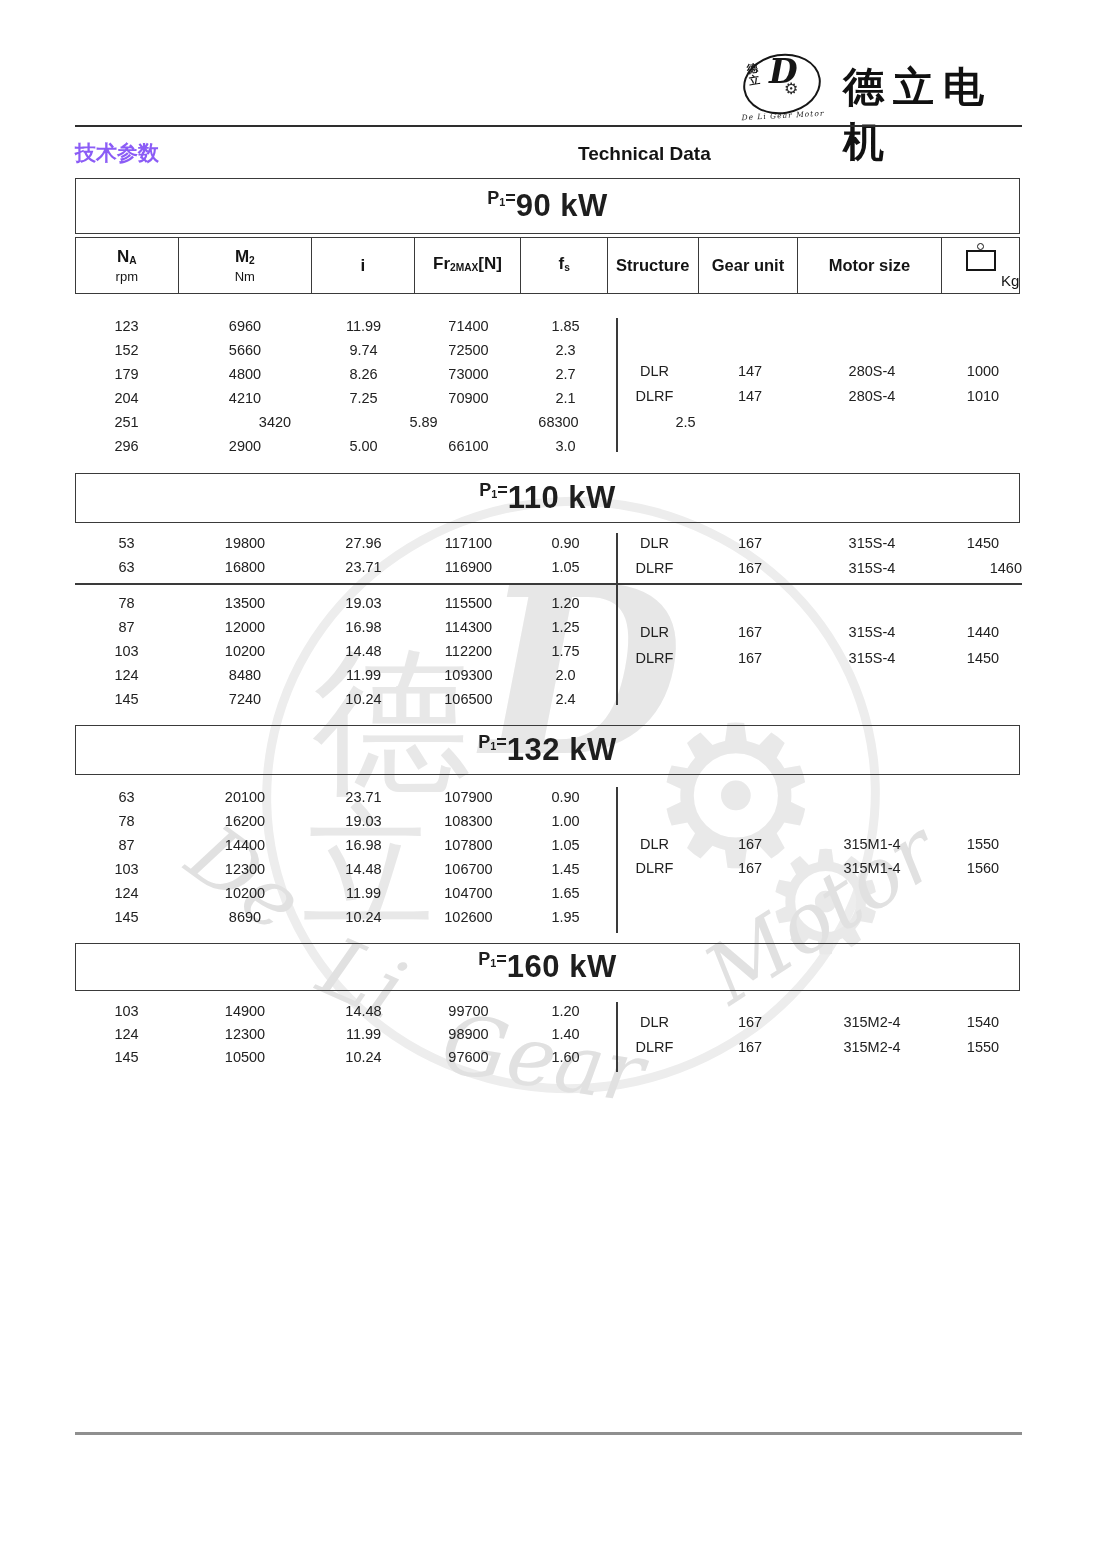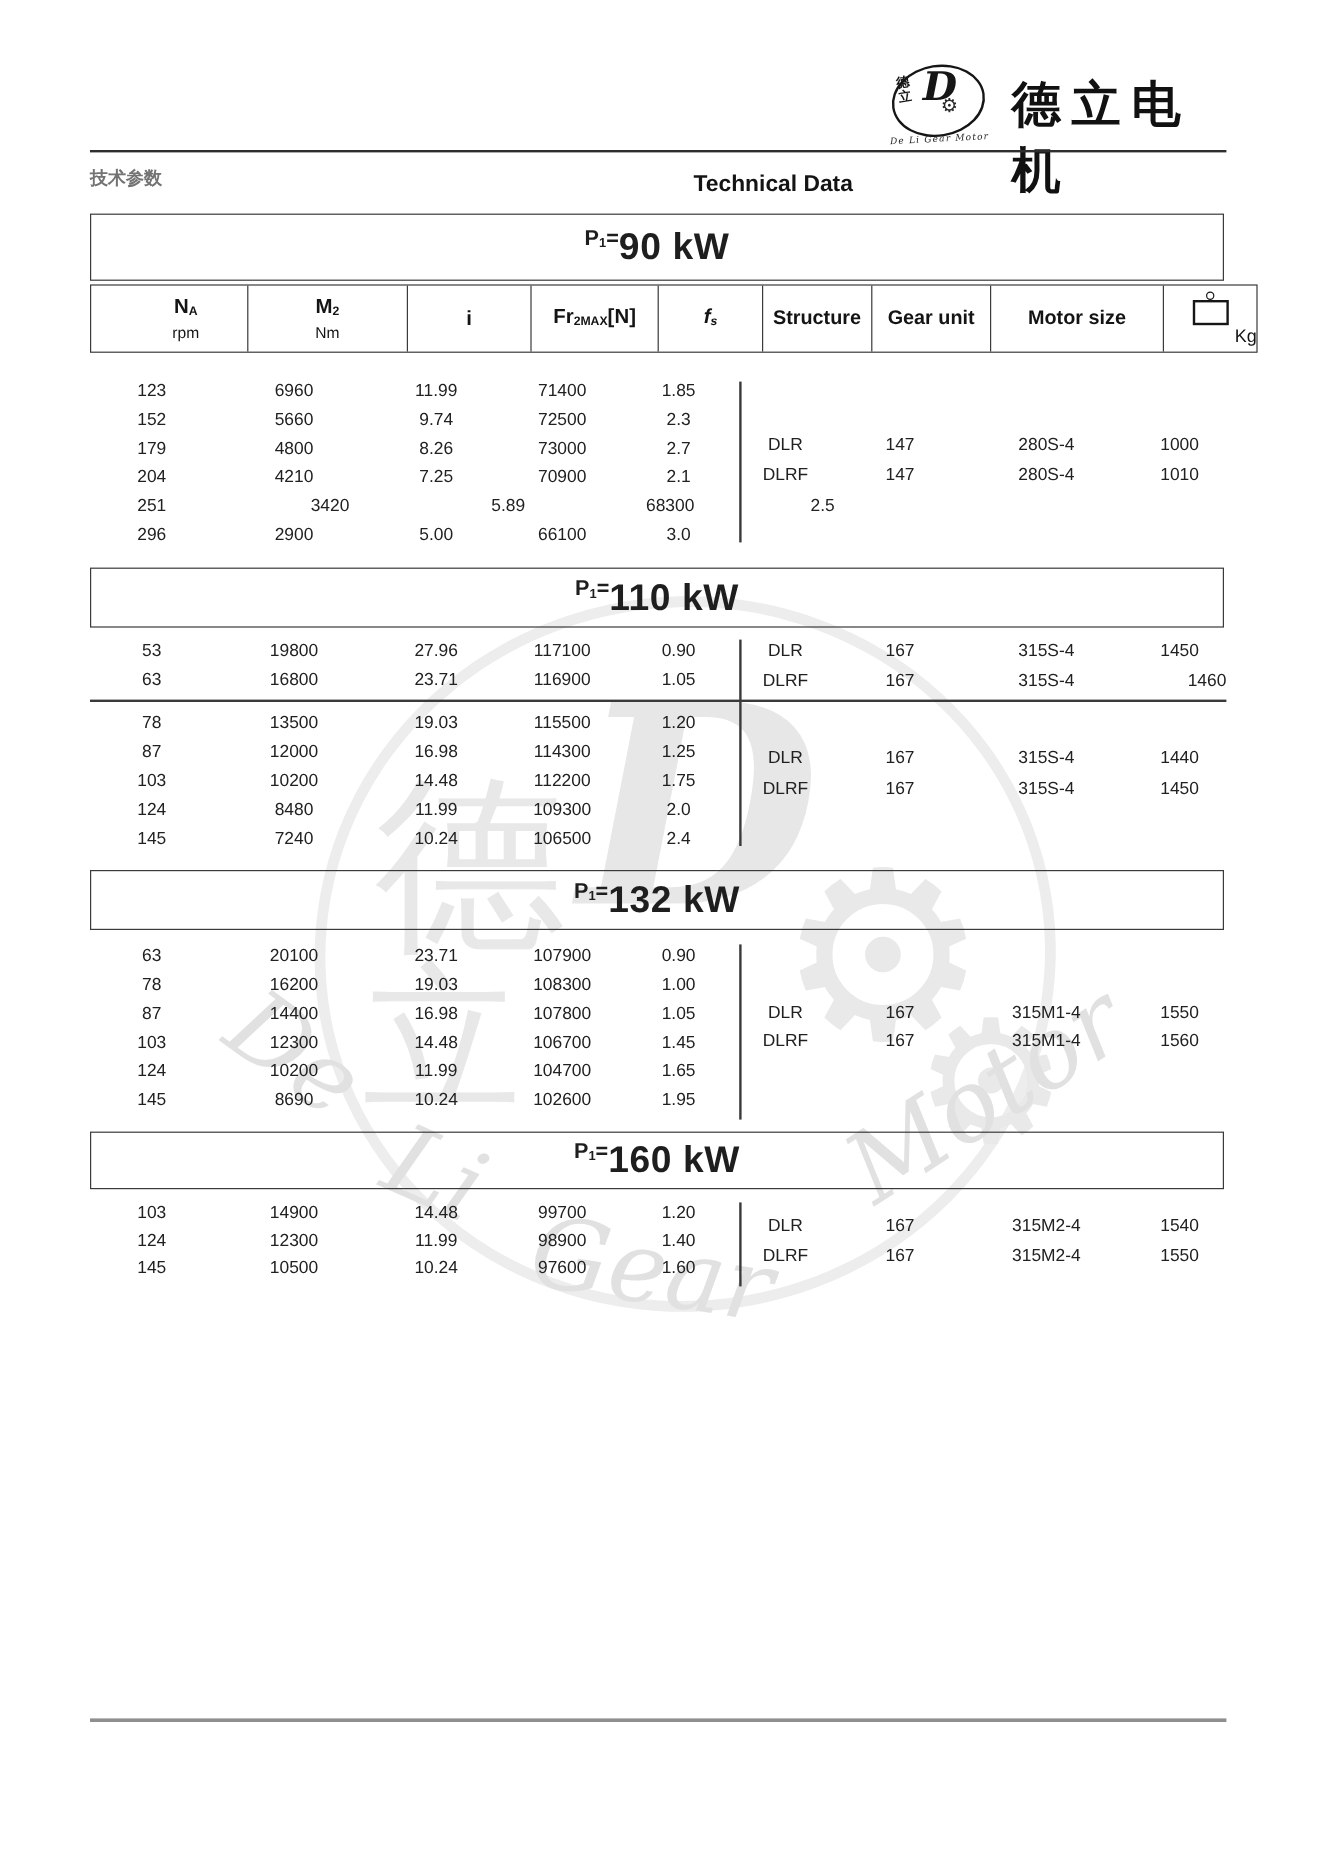--- a/index.html
+++ b/index.html
@@ -34,33 +34,33 @@
   .logo-d{position:absolute;left:34px;top:1px;font-size:33px;line-height:1;font-weight:bold;
           font-style:italic;font-family:"DejaVu Serif",serif;color:#161616;}
   .logo-gear{position:absolute;left:49px;top:27px;font-size:16px;line-height:1;color:#2a2a2a;}
   .logo-arc{position:absolute;left:-6px;top:57px;width:108px;text-align:center;font-size:7.5px;
             font-style:italic;font-family:"DejaVu Serif",serif;color:#222;letter-spacing:1px;
             transform:rotate(-3deg);}
   .brand-name{position:absolute;left:108px;top:8px;font-size:41px;font-weight:bold;
               font-family:"DejaVu Serif",serif;letter-spacing:9px;color:#111;}
 
   .top-rule{left:75px;top:125px;width:947px;height:2.4px;background:#2e2e2e;}
-  .title-zh{left:75px;top:139px;font-size:15px;font-weight:bold;color:#737373;}
+  .title-zh{left:75px;top:139px;font-size:21px;font-weight:bold;color:#8b5cf6;}
   .title-en{left:578px;top:143px;font-size:19px;font-weight:bold;color:#141414;}
 
   
   .pbox{left:75px;width:943px;border:1.8px solid #3a3a3a;display:flex;
         align-items:center;justify-content:center;background:transparent;}
   .ptitle{display:flex;align-items:flex-start;}
   .pt1{font-size:18px;font-weight:bold;}
   .pt2{font-size:31px;font-weight:bold;letter-spacing:0.5px;}
   .sb{font-size:0.60em;font-weight:inherit;vertical-align:-0.18em;}
 
   
-  .cols{left:75px;top:237px;width:943.4px;height:55px;border:1.8px solid #3a3a3a;display:flex;padding-left:28px;}
+  .cols{left:75px;top:237px;width:943.4px;height:55px;border:1.8px solid #3a3a3a;display:flex;}
   .cell{box-sizing:border-box;border-right:1.8px solid #3a3a3a;height:100%;
         display:flex;flex-direction:column;align-items:center;justify-content:center;}
   .cell:last-child{border-right:none;align-items:flex-end;}
   .h-main{font-size:17px;font-weight:bold;line-height:19px;color:#141414;}
   .h-unit{font-size:13px;line-height:15px;color:#141414;}
   .kg-icon{position:relative;width:26px;height:17px;border:2px solid #161616;margin:6px auto 2px;}
   .kg-icon::before{content:"";position:absolute;left:50%;top:-9px;margin-left:-4px;width:5px;height:5px;
                    border:1.6px solid #161616;border-radius:50%;background:#fff;}
 
   
@@ -144,21 +144,21 @@
     <div class="cell" style="width:134px;">
       <span class="h-main"><span>M</span><span class="sb">2</span></span>
       <span class="h-unit">Nm</span>
     </div>
     <div class="cell" style="width:103px;">
       <span class="h-main">i</span>
     </div>
     <div class="cell" style="width:107px;">
       <span class="h-main"><span>Fr</span><span class="sb">2MAX</span><span>[N]</span></span>
     </div>
-    <div class="cell" style="width:87px;font-style:italic;">
+    <div class="cell" style="width:87px;">
       <span class="h-main"><span>f</span><span class="sb">s</span></span>
     </div>
     <div class="cell" style="width:91px;">
       <span class="h-main" style="font-size:16.5px;">Structure</span>
     </div>
     <div class="cell" style="width:100px;">
       <span class="h-main" style="font-size:16.5px;">Gear unit</span>
     </div>
     <div class="cell" style="width:144px;">
       <span class="h-main" style="font-size:16.5px;">Motor size</span>

